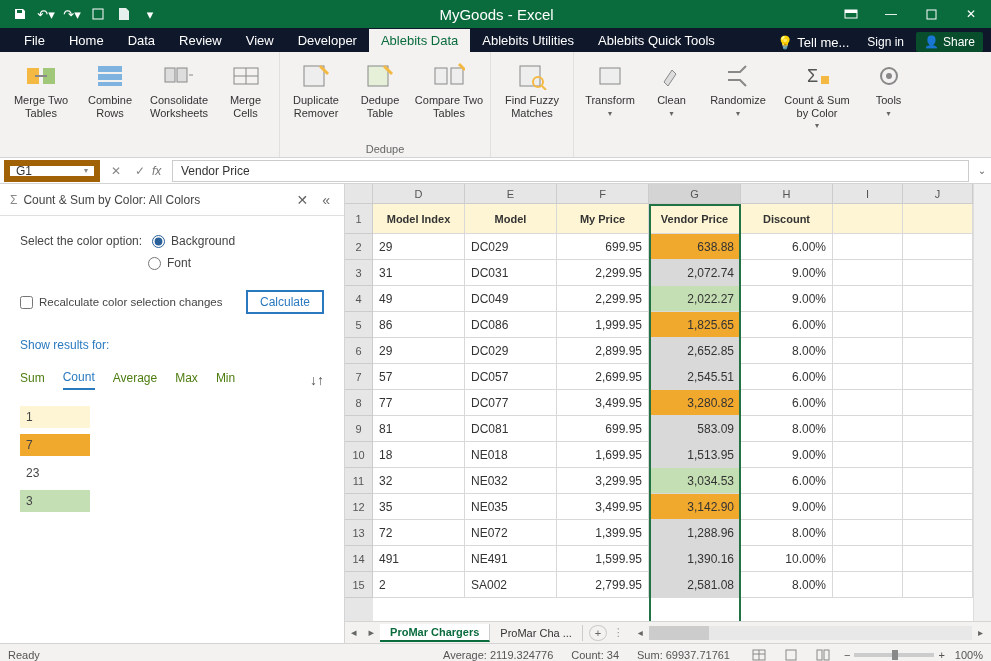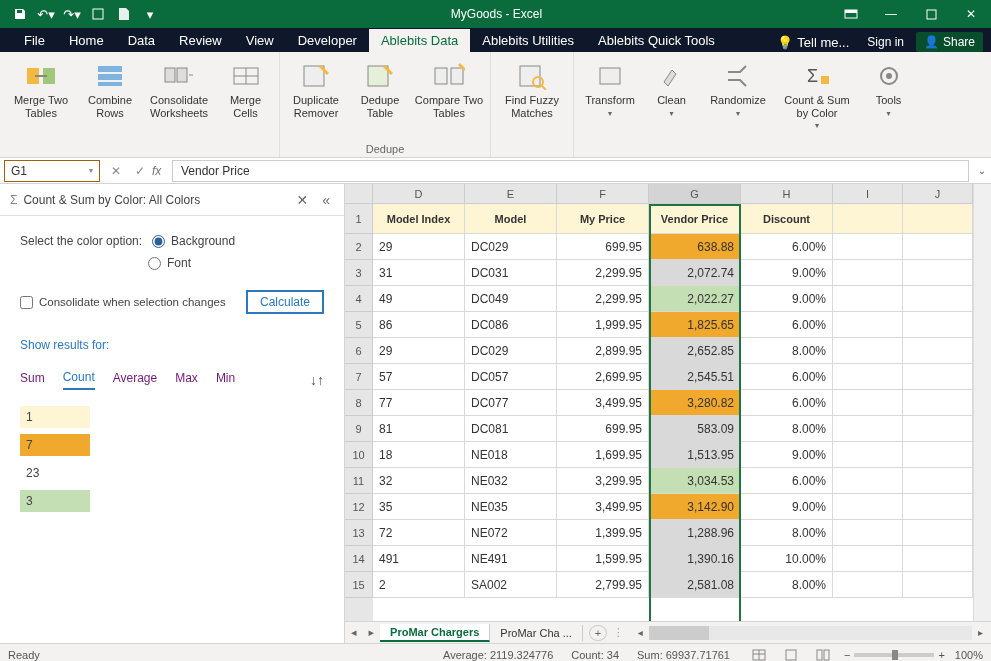--- a/index.html
+++ b/index.html
@@ -2,21 +2,21 @@
 <html><head>
 <meta charset="utf-8">
 <style>
 * { box-sizing: border-box; margin: 0; padding: 0; font-family: "Segoe UI", Tahoma, sans-serif; }
 body { width: 991px; height: 661px; overflow: hidden; background: #fff; font-size: 12px; color: #333; }
 
 
 .titlebar { height: 28px; background: #0a6b3d; display: flex; align-items: center; color: #fff; }
 .titlebar .qat { display: flex; gap: 2px; padding-left: 8px; }
 .titlebar .qat .qbtn { width: 24px; height: 24px; display: flex; align-items: center; justify-content: center; color: #fff; font-size: 13px; }
-.titlebar .title { flex: 1; text-align: center; font-size: 12px; }
+.titlebar .title { flex: 1; text-align: center; font-size: 15px; }
 .titlebar .winctrls { display: flex; }
 .titlebar .winctrls .wc { width: 40px; height: 28px; display: flex; align-items: center; justify-content: center; font-size: 12px; }
 
 
 .tabs { height: 24px; background: #0f172a; display: flex; align-items: flex-end; padding-left: 12px; }
 .tabs .tab { padding: 4px 12px; color: #fff; font-size: 13px; cursor: pointer; }
 .tabs .tab.active { background: #f3f2f1; color: #0a6b3d; }
 .tabs .spacer { flex: 1; }
 .tabs .right { display: flex; align-items: center; gap: 4px; padding-right: 8px; color: #fff; }
 .tabs .right .share { background: #084d2c; padding: 3px 8px; border-radius: 2px; display: flex; align-items: center; gap: 4px; }
@@ -30,21 +30,21 @@
 .ribbon .ritem { width: 60px; display: flex; flex-direction: column; align-items: center; gap: 2px; cursor: pointer; padding-top: 4px; }
 .ribbon .ritem.w70 { width: 70px; }
 .ribbon .ritem.w55 { width: 55px; }
 .ribbon .ritem.w80 { width: 80px; }
 .ribbon .ritem .icon { width: 32px; height: 32px; display: flex; align-items: center; justify-content: center; }
 .ribbon .ritem .lbl { font-size: 11px; text-align: center; line-height: 1.15; }
 .ribbon .ritem .dd { font-size: 8px; color: #666; }
 
 
 .fbar { height: 26px; border-bottom: 1px solid #d4d4d4; display: flex; align-items: center; background: #fff; }
-.fbar .namebox { width: 96px; height: 22px; border: 1px solid #a16207; margin: 0 4px; padding: 0 6px; display: flex; align-items: center; justify-content: space-between; font-size: 12px; }
+.fbar .namebox { width: 96px; height: 22px; border: 6px solid #a16207; margin: 0 4px; padding: 0 6px; display: flex; align-items: center; justify-content: space-between; font-size: 12px; }
 .fbar .namebox .dd { font-size: 8px; color: #888; }
 .fbar .fxbtn { width: 24px; text-align: center; color: #888; font-size: 12px; }
 .fbar .fxbtn.check { color: #888; }
 .fbar .fx { width: 20px; font-style: italic; color: #777; font-size: 12px; }
 .fbar .formula { flex: 1; border: 1px solid #ccc; height: 22px; padding: 0 8px; display: flex; align-items: center; margin-right: 4px; }
 .fbar .expand { width: 18px; text-align: center; color: #666; font-size: 10px; }
 
 
 .main { display: flex; height: 459px; }
 .panel { width: 361px; border-right: 1px solid #d4d4d4; display: flex; flex-direction: column; background: #fff; }
@@ -53,21 +53,21 @@
 .panel .phead .pclose { cursor: pointer; font-size: 14px; color: #666; padding: 0 4px; }
 .panel .pbody { padding: 18px 20px; font-size: 12px; color: #444; }
 .panel .optrow { display: flex; align-items: center; gap: 10px; margin-bottom: 8px; }
 .panel .optrow label { display: flex; align-items: center; gap: 6px; }
 .panel .optrow input[type=radio] { accent-color: #2a6099; }
 .panel .calcrow { display: flex; align-items: center; justify-content: space-between; margin: 20px 0; gap: 10px; }
 .panel .calcrow label { display: flex; align-items: center; gap: 6px; font-size: 11.5px; }
 .panel .calcbtn { background: #fff; border: 2px solid #2a79bf; color: #2a79bf; padding: 3px 12px; font-size: 12px; cursor: pointer; }
 .panel .showfor { color: #2a79bf; font-size: 12px; margin-top: 24px; }
 .panel .stattabs { display: flex; gap: 18px; margin-top: 18px; font-size: 12px; align-items: center; }
-.panel .stattabs .st { color: #701a75; cursor: pointer; padding-bottom: 4px; }
+.panel .stattabs .st { color: #4d7c0f; cursor: pointer; padding-bottom: 4px; }
 .panel .stattabs .st.active { color: #2a79bf; border-bottom: 2px solid #2a79bf; }
 .panel .stattabs .sort { margin-left: auto; font-size: 14px; color: #555; }
 .panel .resultlist { margin-top: 14px; }
 .panel .resultlist .rrow { display: flex; align-items: center; height: 26px; margin-bottom: 2px; }
 .panel .resultlist .swatch { width: 70px; height: 22px; margin-right: 10px; }
 .panel .rrow .rval { padding-left: 6px; }
 .sw-pale { background: #fdf5d4; }
 .sw-orange { background: #f0a82d; }
 .sw-green { background: #c4dfb3; }
 
@@ -369,21 +369,21 @@
       </div>
       <div class="optrow" style="padding-left:128px">
         <label>
             <input type="radio" style="">
             <span>Font</span>
           </label>
       </div>
       <div class="calcrow">
         <label>
             <input type="checkbox" style="">
-            <span>Consolidate when selection changes</span>
+            <span>Recalculate color selection changes</span>
           </label>
         <button class="calcbtn">Calculate</button>
       </div>
       <div class="showfor">Show results for:</div>
       <div class="stattabs">
         <div class="st">Sum</div>
         <div class="st active">Count</div>
         <div class="st">Average</div>
         <div class="st">Max</div>
         <div class="st">Min</div>

